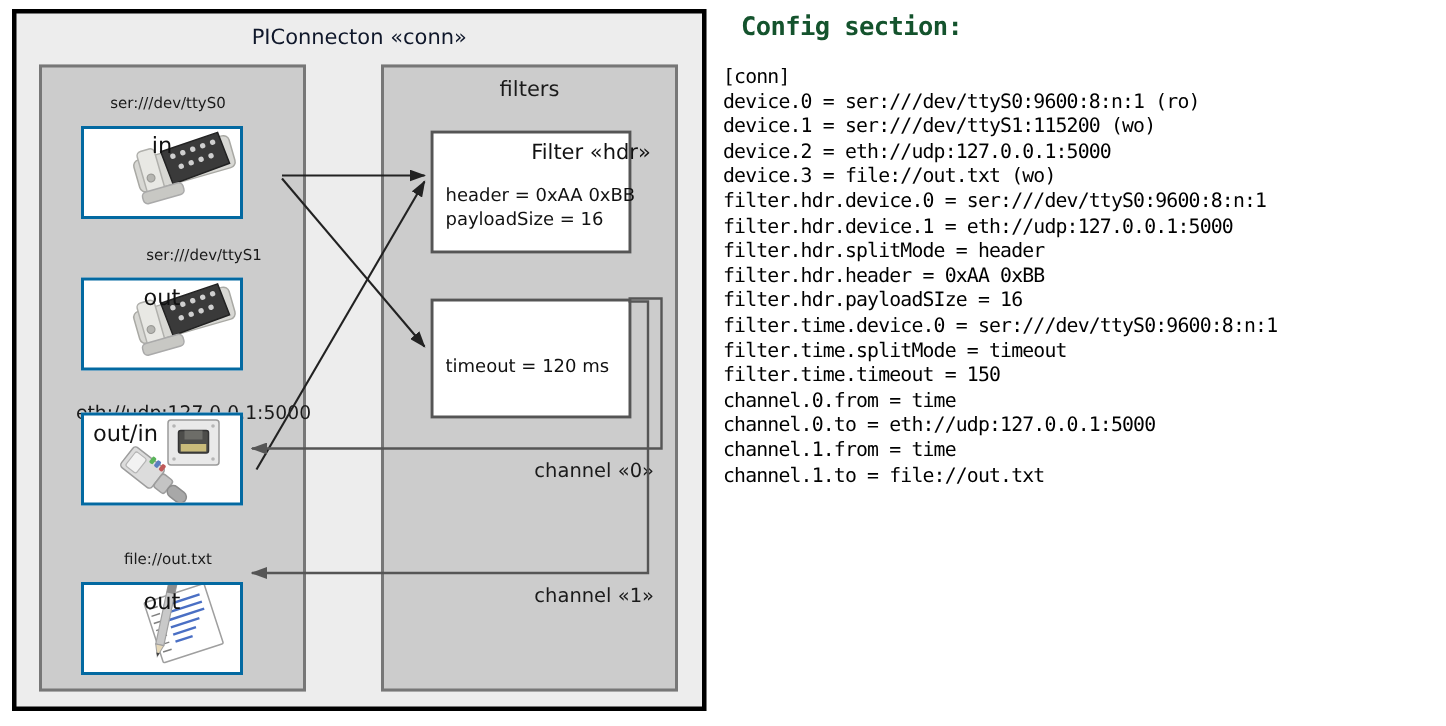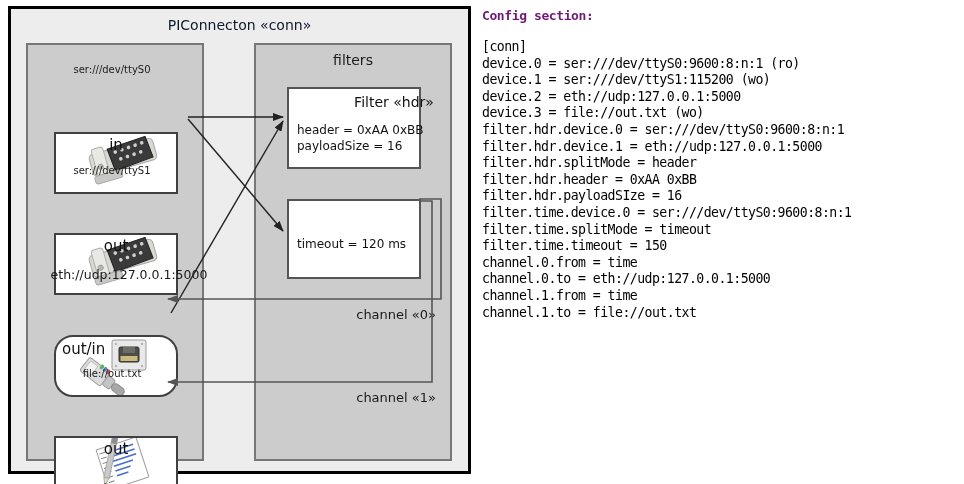--- a/index.html
+++ b/index.html
@@ -57,26 +57,25 @@
     position: absolute;
     width: 168px;
     text-align: center;
     font-size: 10px;
     color: #1a1a1a;
     left: 0;
   }
   .device-box {
     position: absolute;
     background: #ffffff;
-    border: 2px solid #404040;
+    border: 2px solid #0369a1;
     box-sizing: border-box;
-    width: 124px;
+    width: 108px;
     height: 62px;
     left: 26px;
-    margin-top: 48px;
   }
   .device-dir {
     position: absolute;
     top: 2px;
     left: 0; width: 100%;
     text-align: center;
     font-size: 15px;
     color: #111111;
     z-index: 3;
   }
@@ -137,25 +136,25 @@
 
   
   #config-pane {
     position: absolute;
     left: 482px; top: 8px;
     width: 476px;
     height: 360px;
   }
   #config-heading {
     font-family: "DejaVu Sans Mono", monospace;
-    font-size: 13px;
+    font-size: 17px;
     font-weight: bold;
-    color: #701a75;
+    color: #14532d;
     letter-spacing: -0.4px;
-    margin: 0 0 16px 0;
+    margin: 0 0 16px 12px;
   }
   #config-body {
     font-family: "DejaVu Sans Mono", monospace;
     font-size: 13.2px;
     line-height: 16.6px;
     color: #000000;
     white-space: pre;
     letter-spacing: -0.55px;
     margin: 0;
   }
@@ -189,21 +188,21 @@
               <circle cx="44.5" cy="19.2" r="1.8"></circle>
                 <circle cx="51.5" cy="18.8" r="1.8"></circle>
             </g>
             <rect x="0" y="30" width="28" height="8" rx="3" fill="#c8c8c4" stroke="#aaa" stroke-width="1"></rect>
             <circle cx="9" cy="22" r="2.6" fill="#b6b6b2" stroke="#9a9a96" stroke-width="0.8"></circle>
           </g>
         </svg>
       </div>
     </div>
 
-    <div class="device-label" style="top:120px;">ser:///dev/ttyS1</div>
+    <div class="device-label" style="top:120px;margin-left:24px;">ser:///dev/ttyS1</div>
     <div class="device-box" style="top:140px;">
       <div class="device-dir">out</div>
       <div class="device-icon">
         <svg width="124" height="62" viewBox="0 0 124 62">
           <g transform="translate(30,14) rotate(-16)">
             <rect x="0" y="8" width="66" height="22" rx="4" fill="#d8d8d4" stroke="#a9a9a4" stroke-width="1"></rect>
             <rect x="4" y="3" width="12" height="30" rx="3" fill="#e8e8e4" stroke="#b0b0ac" stroke-width="1"></rect>
             <path d="M20 7 L60 5 L62 27 L22 30 Z" fill="#3a3a3a" stroke="#222" stroke-width="1"></path>
             <g fill="#cfcfcf">
               <circle cx="27" cy="12" r="1.8"></circle>
@@ -217,21 +216,21 @@
                 <circle cx="51.5" cy="18.8" r="1.8"></circle>
             </g>
             <rect x="0" y="30" width="28" height="8" rx="3" fill="#c8c8c4" stroke="#aaa" stroke-width="1"></rect>
             <circle cx="9" cy="22" r="2.6" fill="#b6b6b2" stroke="#9a9a96" stroke-width="0.8"></circle>
           </g>
         </svg>
       </div>
     </div>
 
     <div class="device-label" style="top:222px; font-size:12.5px;padding-left:17px;">eth://udp:127.0.0.1:5000</div>
-    <div class="device-box" style="top:242px;border-radius:19px;">
+    <div class="device-box" style="top:230px;">
       <div class="device-dir left-dir">out/in</div>
       <div class="device-icon">
         <svg width="124" height="62" viewBox="0 0 124 62">
 
           <rect x="56" y="3" width="34" height="30" rx="2" fill="#e9e9e9" stroke="#9a9a9a" stroke-width="1"></rect>
           <circle cx="60" cy="7" r="1.2" fill="#b5b5b5"></circle>
           <circle cx="86" cy="7" r="1.2" fill="#b5b5b5"></circle>
           <circle cx="60" cy="29" r="1.2" fill="#b5b5b5"></circle>
           <circle cx="86" cy="29" r="1.2" fill="#b5b5b5"></circle>
           <rect x="63" y="10" width="20" height="15" rx="1.5" fill="#4d4d4a" stroke="#333" stroke-width="1"></rect>

